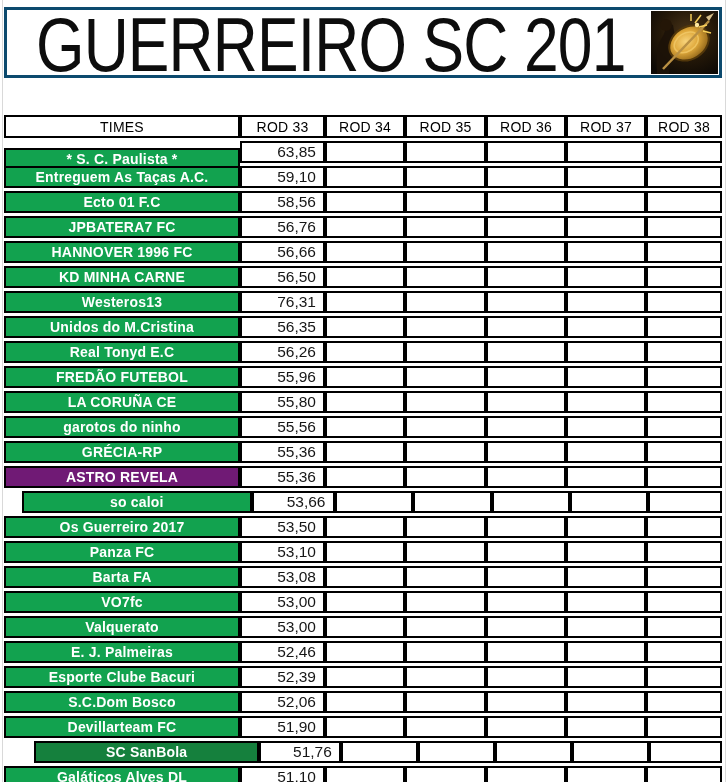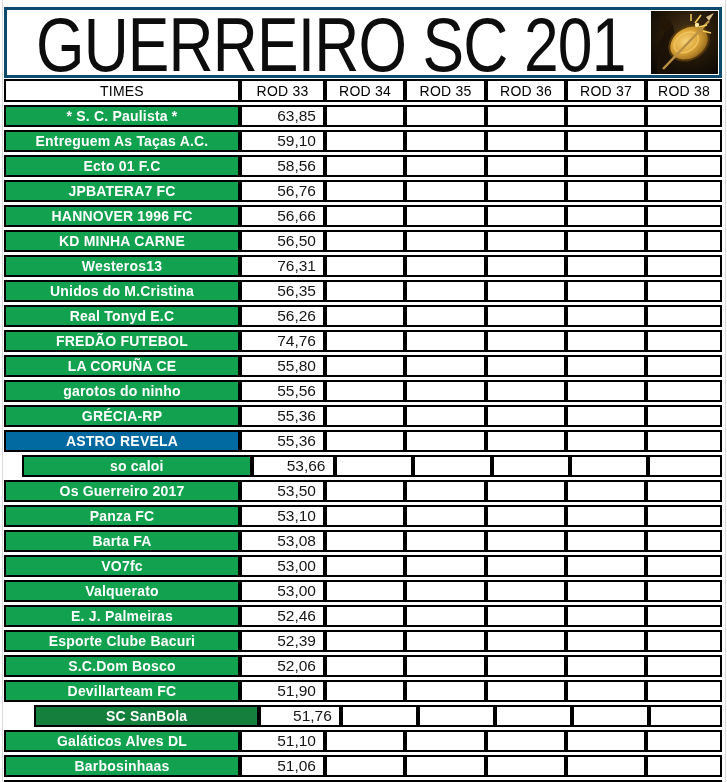--- a/index.html
+++ b/index.html
@@ -19,21 +19,21 @@
   .banner-title{
     position:absolute;left:29px;top:0;height:65px;line-height:69px;
     font-size:76px;font-weight:400;color:#0d0d0d;white-space:nowrap;
     letter-spacing:-1px;transform:scaleX(0.82);transform-origin:left center;
   }
   .banner-logo{position:absolute;right:1px;top:1px;width:67px;height:63px;}
 
   
   .tbl{position:absolute;left:4px;top:79px;width:718px;}
   .trow{display:flex;height:25px;align-items:flex-start;}
-  .trow.head{height:26px;}
+  .trow.head{height:26px;margin-top:36px;}
   .cell{
     box-sizing:border-box;height:22px;border:2px solid #000;background:#fff;
     display:flex;align-items:center;justify-content:center;overflow:hidden;
   }
   .head .cell{height:23px;font-size:14px;color:#000;font-weight:400;letter-spacing:0.2px;}
   .c0{width:236px;}
   .c1{width:85px;}
   .c2{width:80px;}
   .c3{width:81px;}
   .c4{width:80px;}
@@ -91,21 +91,21 @@
       <div class="trow head">
         <div class="cell c0">TIMES</div>
         <div class="cell c1">ROD 33</div>
         <div class="cell c2">ROD 34</div>
         <div class="cell c3">ROD 35</div>
         <div class="cell c4">ROD 36</div>
         <div class="cell c5">ROD 37</div>
         <div class="cell c6">ROD 38</div>
       </div>
       <div class="trow">
-        <div class="cell c0 name-cell" style="background: rgb(18, 162, 79);">* S. C. Paulista *</div>
+        <div class="cell c0 name-cell" style="background: rgb(18, 162, 79); margin-top: 7px;">* S. C. Paulista *</div>
         <div class="cell c1 score-cell">63,85</div>
         <div class="cell c2 score-cell"></div>
         <div class="cell c3 score-cell"></div>
         <div class="cell c4 score-cell"></div>
         <div class="cell c5 score-cell"></div>
         <div class="cell c6 score-cell"></div>
       </div>
       <div class="trow">
         <div class="cell c0 name-cell" style="background: rgb(18, 162, 79);">Entreguem As Taças A.C.</div>
         <div class="cell c1 score-cell">59,10</div>
@@ -173,21 +173,21 @@
         <div class="cell c0 name-cell" style="background: rgb(18, 162, 79);">Real Tonyd E.C</div>
         <div class="cell c1 score-cell">56,26</div>
         <div class="cell c2 score-cell"></div>
         <div class="cell c3 score-cell"></div>
         <div class="cell c4 score-cell"></div>
         <div class="cell c5 score-cell"></div>
         <div class="cell c6 score-cell"></div>
       </div>
       <div class="trow">
         <div class="cell c0 name-cell" style="background: rgb(18, 162, 79);">FREDÃO FUTEBOL</div>
-        <div class="cell c1 score-cell">74,76</div>
+        <div class="cell c1 score-cell">55,96</div>
         <div class="cell c2 score-cell"></div>
         <div class="cell c3 score-cell"></div>
         <div class="cell c4 score-cell"></div>
         <div class="cell c5 score-cell"></div>
         <div class="cell c6 score-cell"></div>
       </div>
       <div class="trow">
         <div class="cell c0 name-cell" style="background: rgb(18, 162, 79);">LA CORUÑA CE</div>
         <div class="cell c1 score-cell">55,80</div>
         <div class="cell c2 score-cell"></div>
@@ -208,21 +208,21 @@
       <div class="trow">
         <div class="cell c0 name-cell" style="background: rgb(18, 162, 79);">GRÉCIA-RP</div>
         <div class="cell c1 score-cell">55,36</div>
         <div class="cell c2 score-cell"></div>
         <div class="cell c3 score-cell"></div>
         <div class="cell c4 score-cell"></div>
         <div class="cell c5 score-cell"></div>
         <div class="cell c6 score-cell"></div>
       </div>
       <div class="trow">
-        <div class="cell c0 name-cell" style="background: #0369a1;">ASTRO REVELA</div>
+        <div class="cell c0 name-cell" style="background: #701a75;">ASTRO REVELA</div>
         <div class="cell c1 score-cell">55,36</div>
         <div class="cell c2 score-cell"></div>
         <div class="cell c3 score-cell"></div>
         <div class="cell c4 score-cell"></div>
         <div class="cell c5 score-cell"></div>
         <div class="cell c6 score-cell"></div>
       </div>
       <div class="trow">
         <div class="cell c0 name-cell" style="background: rgb(18, 162, 79); margin-left: 18px;">so caloi</div>
         <div class="cell c1 score-cell">53,66</div>

